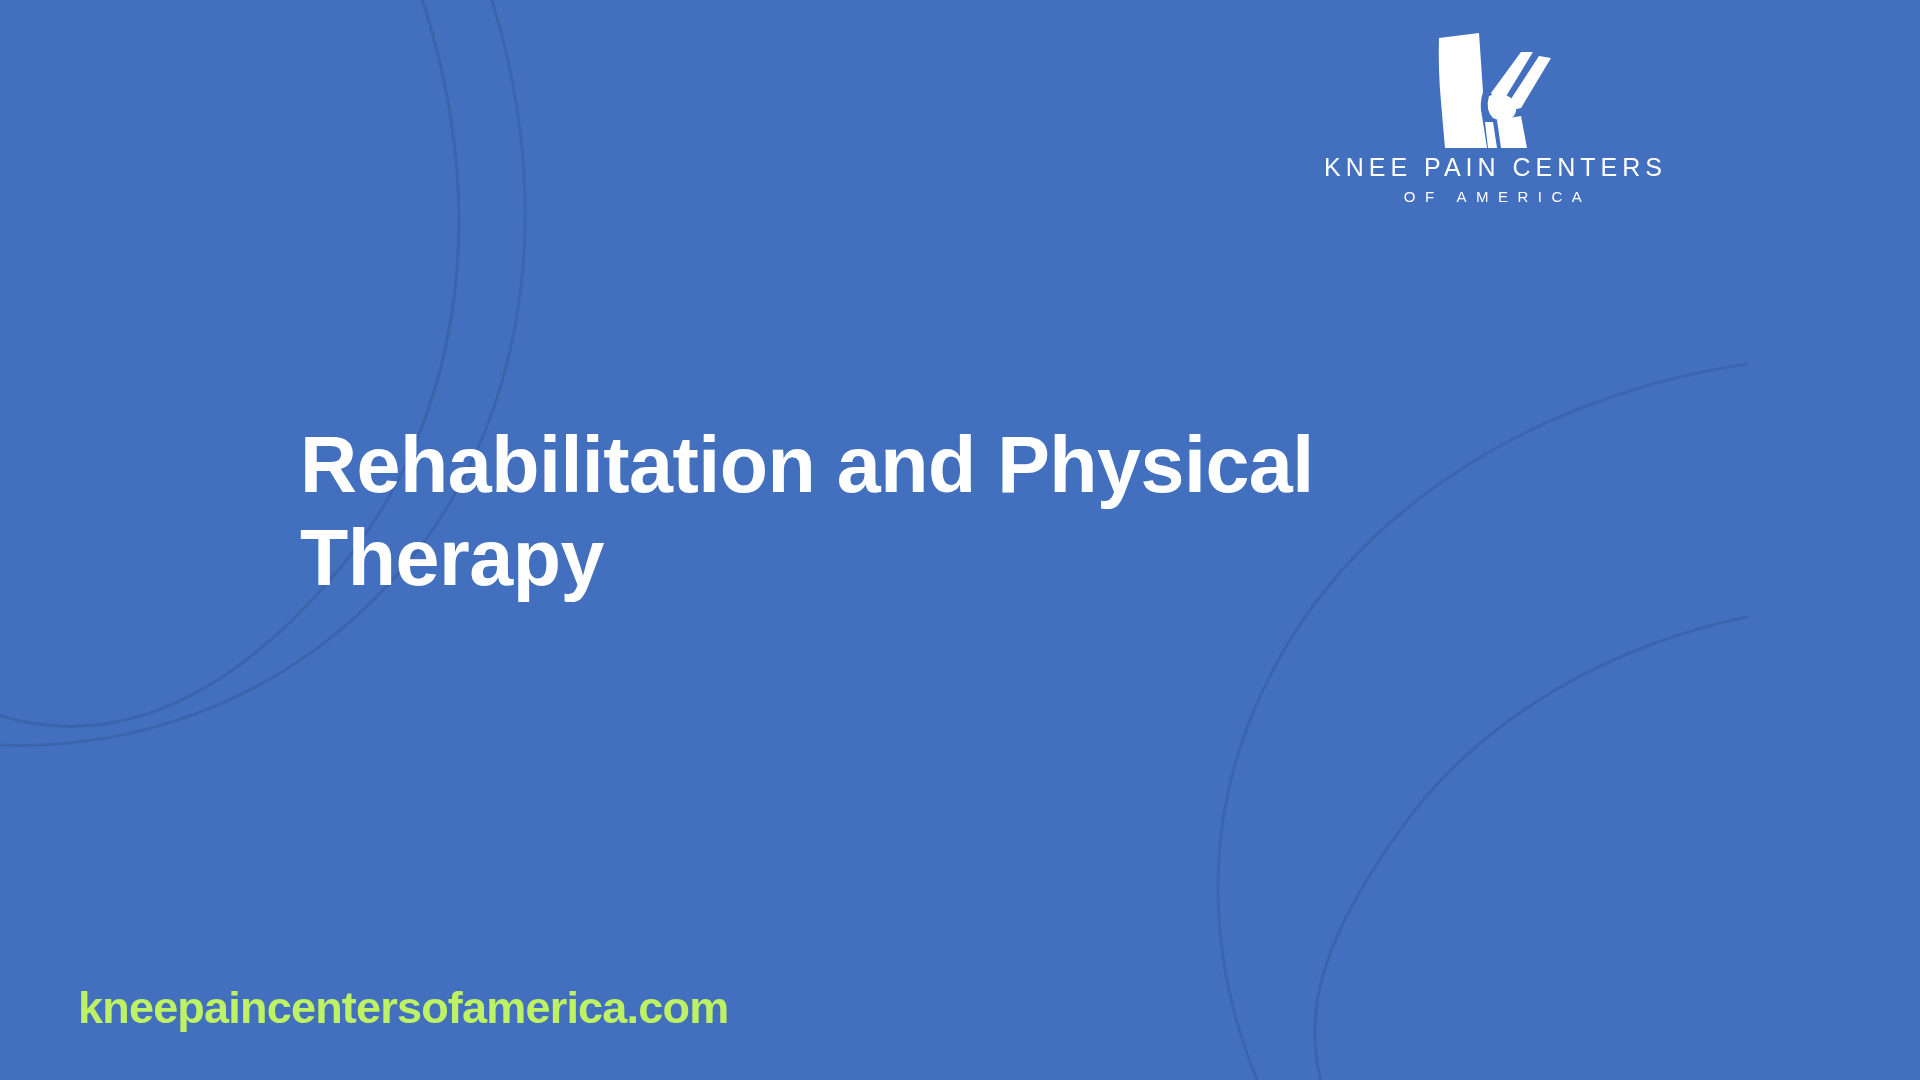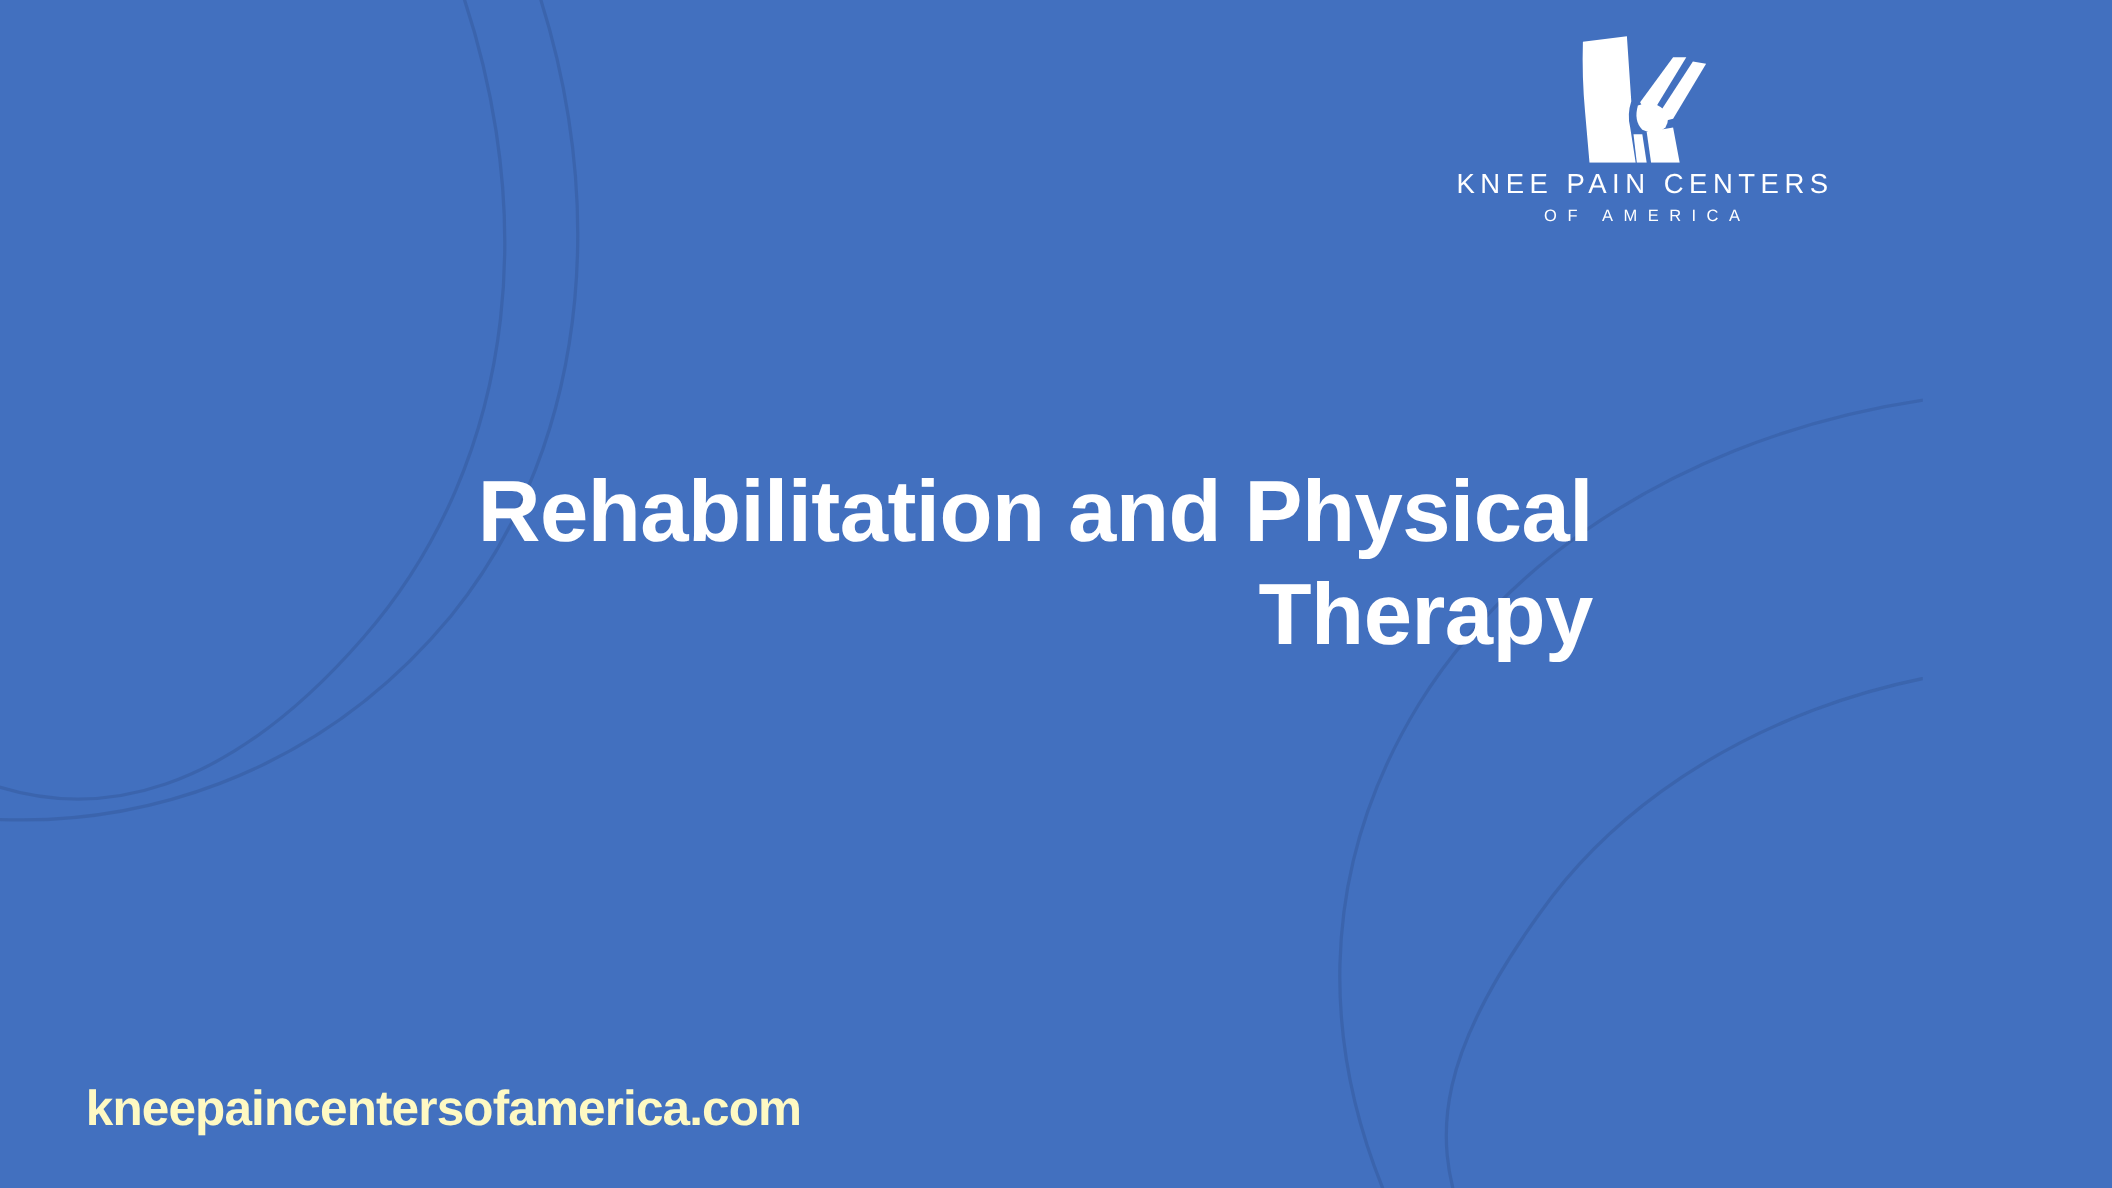--- a/index.html
+++ b/index.html
@@ -75,35 +75,35 @@
     margin-top:9px;
     text-indent:9px;
   }
 
   
   #headline {
     position:absolute;
     left:0;
     right:0;
     top:418px;
-    text-align:right;
+    text-align:left;
     color:#ffffff;
     font-size:79px;
     font-weight:700;
     line-height:1.18;
     letter-spacing:-0.5px;
     padding:0 300px;
   }
 
   
   #site-url {
     position:absolute;
     left:78px;
     bottom:48px;
-    color:#fef9c3;
+    color:#bef264;
     font-size:45px;
     font-weight:700;
     letter-spacing:-0.8px;
     line-height:1.1;
     white-space:nowrap;
   }
 </style>
 </head>
 <body>
 

